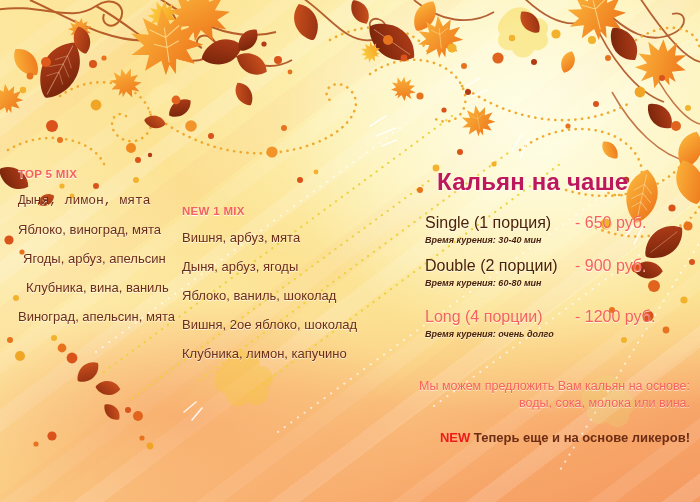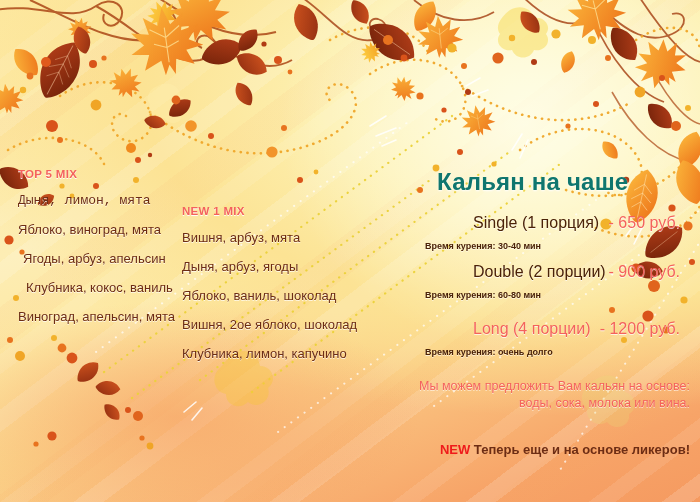--- a/index.html
+++ b/index.html
@@ -76,48 +76,49 @@
   }
   #top5-block .mix-item:nth-child(2){margin-left:0px;font-family:Liberation Mono, monospace;}
   #top5-block .mix-item:nth-child(3){margin-left:0px;}
   #top5-block .mix-item:nth-child(4){margin-left:5px;}
   #top5-block .mix-item:nth-child(5){margin-left:8px;}
   #top5-block .mix-item:nth-child(6){margin-left:0px;}
 
   
   #price-block{left:425px;top:168px;width:255px;}
   #price-title{
-    font-size:24px;font-weight:bold;color:#0f766e;letter-spacing:.2px;
+    font-size:24px;font-weight:bold;color:#be185d;letter-spacing:.2px;
     text-shadow:0 1px 2px rgba(255,255,255,.95);
     margin:0 0 18px 12px;white-space:nowrap;
   }
   .price-row{margin-bottom:12px;}
-  .price-line{display:flex;align-items:center;white-space:nowrap;margin-left:48px;}
+  .price-line{display:flex;align-items:center;white-space:nowrap;}
   .price-name{
     font-size:16px;color:#4b2207;width:150px;
     text-shadow:0 1px 0 rgba(255,255,255,.7);
   }
   .price-name.accent{color:#f4625c;}
   .price-value{
     font-size:16px;color:#f4625c;
     text-shadow:0 1px 0 rgba(255,255,255,.7);
   }
   .price-note{
-    font-size:9px;font-weight:bold;color:#4b2207;margin-top:9px;
+    font-size:9px;font-weight:bold;color:#4b2207;margin-top:3px;
     text-shadow:0 1px 0 rgba(255,255,255,.6);
+    font-style:italic;
   }
   #row-long{margin-top:20px;}
 
   
   #note-block{left:350px;top:378px;width:340px;text-align:right;}
   .note-line{
     font-size:12.5px;color:#f4625c;line-height:17px;
     text-shadow:0 1px 0 rgba(255,255,255,.6);
   }
-  #note-new{margin-top:30px;font-size:13px;color:#6d2d14;font-weight:bold;}
+  #note-new{margin-top:18px;font-size:13px;color:#6d2d14;font-weight:bold;}
   #note-new .new-tag{color:#ef1b1b;font-weight:bold;}
   #note-new .new-rest{color:#6d2d14;font-weight:bold;}
 </style>
 </head>
 <body>
 
 <div id="poster">
 
   <div class="bg-base"></div>
   <div class="bg-rays"></div>
@@ -455,21 +456,21 @@
       <circle cx="96" cy="186" r="3" fill="#d9531a"></circle>
       <circle cx="72" cy="196" r="2.4" fill="#f2b22b"></circle>
     </g>
   </svg>
 
   <div class="block" id="top5-block">
     <div class="mix-head">TOP 5 MIX</div>
     <div class="mix-item">Дыня, лимон, мята</div>
     <div class="mix-item">Яблоко, виноград, мята</div>
     <div class="mix-item">Ягоды, арбуз, апельсин</div>
-    <div class="mix-item">Клубника, кокос, ваниль</div>
+    <div class="mix-item">Клубника, вина, ваниль</div>
     <div class="mix-item">Виноград, апельсин, мята</div>
   </div>
 
   <div class="block" id="new5-block">
     <div class="mix-head">NEW 1 MIX</div>
     <div class="mix-item">Вишня, арбуз, мята</div>
     <div class="mix-item">Дыня, арбуз, ягоды</div>
     <div class="mix-item">Яблоко, ваниль, шоколад</div>
     <div class="mix-item">Вишня, 2ое яблоко, шоколад</div>
     <div class="mix-item">Клубника, лимон, капучино</div>

